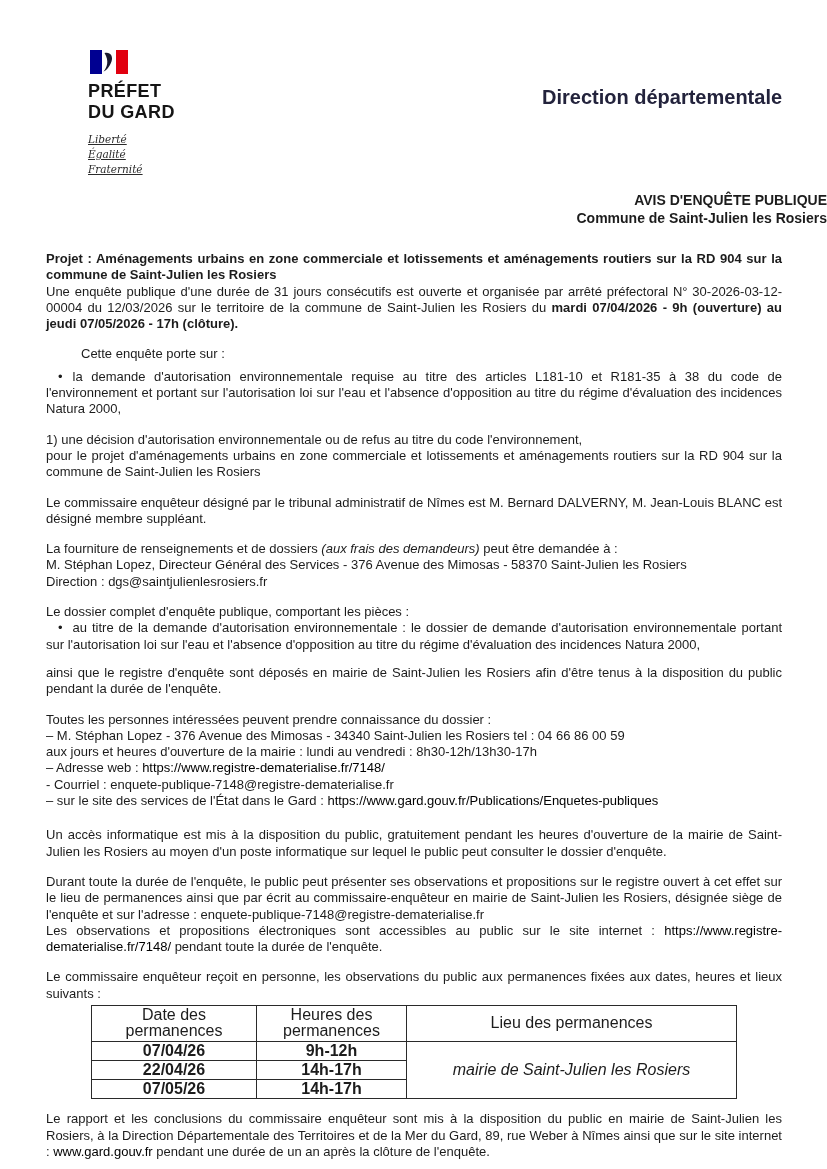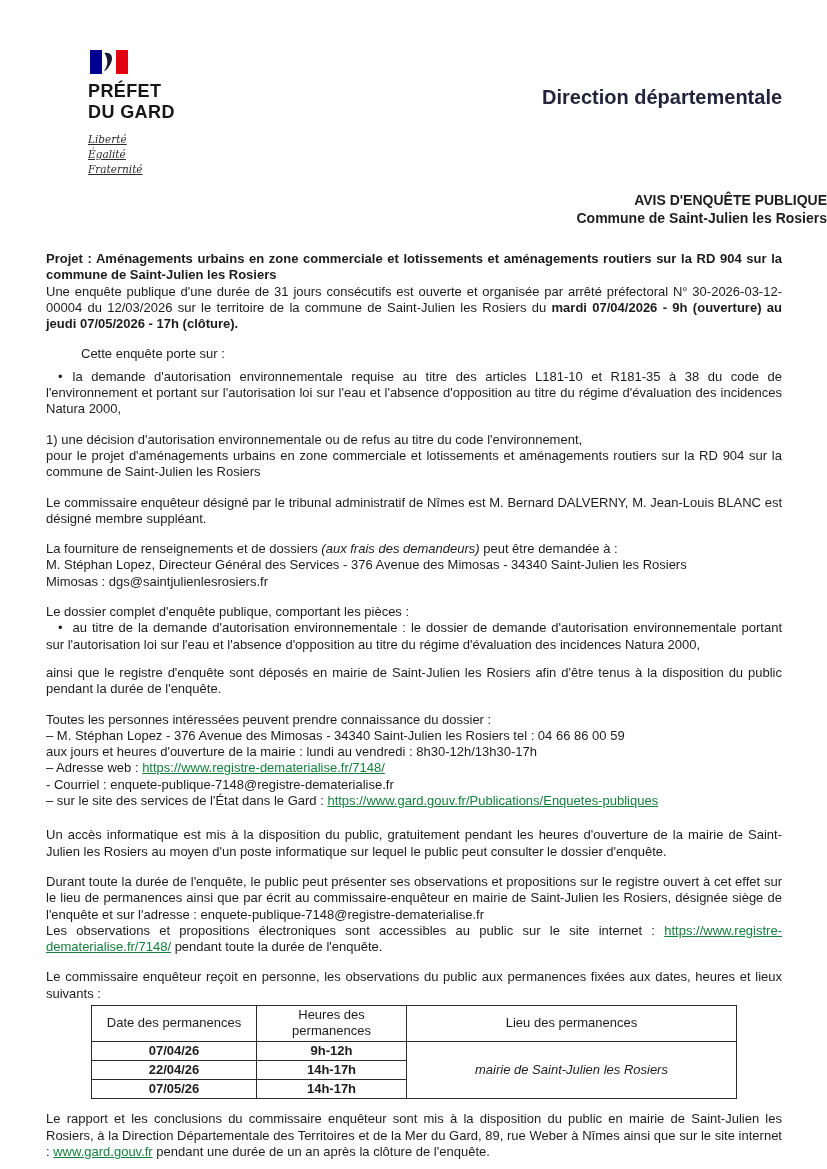--- a/index.html
+++ b/index.html
@@ -20,24 +20,24 @@
   .title-l1 { font-weight:700; font-size:14px; line-height:17px; }
   .title-l2 { font-weight:700; font-size:14px; line-height:17px; margin-top:1px;margin-left:42px; }
   
   .doc-body { margin:24px 45px 0 46px; font-size:13px; line-height:16.3px; }
   .para { text-align:justify; margin-bottom:14px; }
   .tight { margin-bottom:0; }
   .mb6 { margin-bottom:6px;margin-left:35px; }
   .mb12 { margin-bottom:12px; }
   .bold { font-weight:700; }
   .italic { font-style:italic; }
-  .link { text-decoration:underline; color:#15803d; cursor:pointer; }
+  .link { color:#000000; cursor:pointer; }
   .bullet { display:inline-block; padding-left:12px; margin-right:10px; }
   
-  .perm-table { border-collapse:collapse; margin:3px 0 12px 45px; font-size:13px; color:#1c1c1c; }
+  .perm-table { border-collapse:collapse; margin:3px 0 12px 45px; font-size:16px; color:#1c1c1c; }
   .perm-table th, .perm-table td { border:1px solid #2a2a2a; text-align:center; vertical-align:middle; padding:1px 6px; }
   .perm-table th { font-weight:400; height:22px; }
   .perm-table td { height:18px; font-weight:700; }
   .perm-table .loc-cell { font-weight:400;font-style:italic; }
   .col-date  { width:165px; }
   .col-hours { width:150px; }
   .col-loc   { width:330px; }
 </style>
 </head>
 <body>
@@ -86,22 +86,22 @@
       <div>1) une décision d'autorisation environnementale ou de refus au titre du code l'environnement,</div>
       <div style="text-align:justify">pour le projet d'aménagements urbains en zone commerciale et lotissements et aménagements routiers sur la RD 904 sur la commune de Saint-Julien les Rosiers</div>
     </div>
 
     <div class="para">Le commissaire enquêteur désigné par le tribunal administratif de Nîmes est M. Bernard DALVERNY, M. Jean-Louis BLANC est désigné membre suppléant.</div>
 
     <div class="para">
       <div>
         <span>La fourniture de renseignements et de dossiers </span><span class="italic">(aux frais des demandeurs)</span><span> peut être demandée à :</span>
       </div>
-      <div>M. Stéphan Lopez, Directeur Général des Services - 376 Avenue des Mimosas - 34340 Saint-Julien les Rosiers</div>
-      <div>Mimosas : dgs@saintjulienlesrosiers.fr</div>
+      <div>M. Stéphan Lopez, Directeur Général des Services - 376 Avenue des Mimosas - 58370 Saint-Julien les Rosiers</div>
+      <div>Direction : dgs@saintjulienlesrosiers.fr</div>
     </div>
 
     <div class="para tight">Le dossier complet d'enquête publique, comportant les pièces :</div>
     <div class="para mb12">
       <span class="bullet">•</span><span>au titre de la demande d'autorisation environnementale : le dossier de demande d'autorisation environnementale portant sur l'autorisation loi sur l'eau et l'absence d'opposition au titre du régime d'évaluation des incidences Natura 2000,</span>
     </div>
     <div class="para">ainsi que le registre d'enquête sont déposés en mairie de Saint-Julien les Rosiers afin d'être tenus à la disposition du public pendant la durée de l'enquête.</div>
 
     <div class="para">
       <div>Toutes les personnes intéressées peuvent prendre connaissance du dossier :</div>

